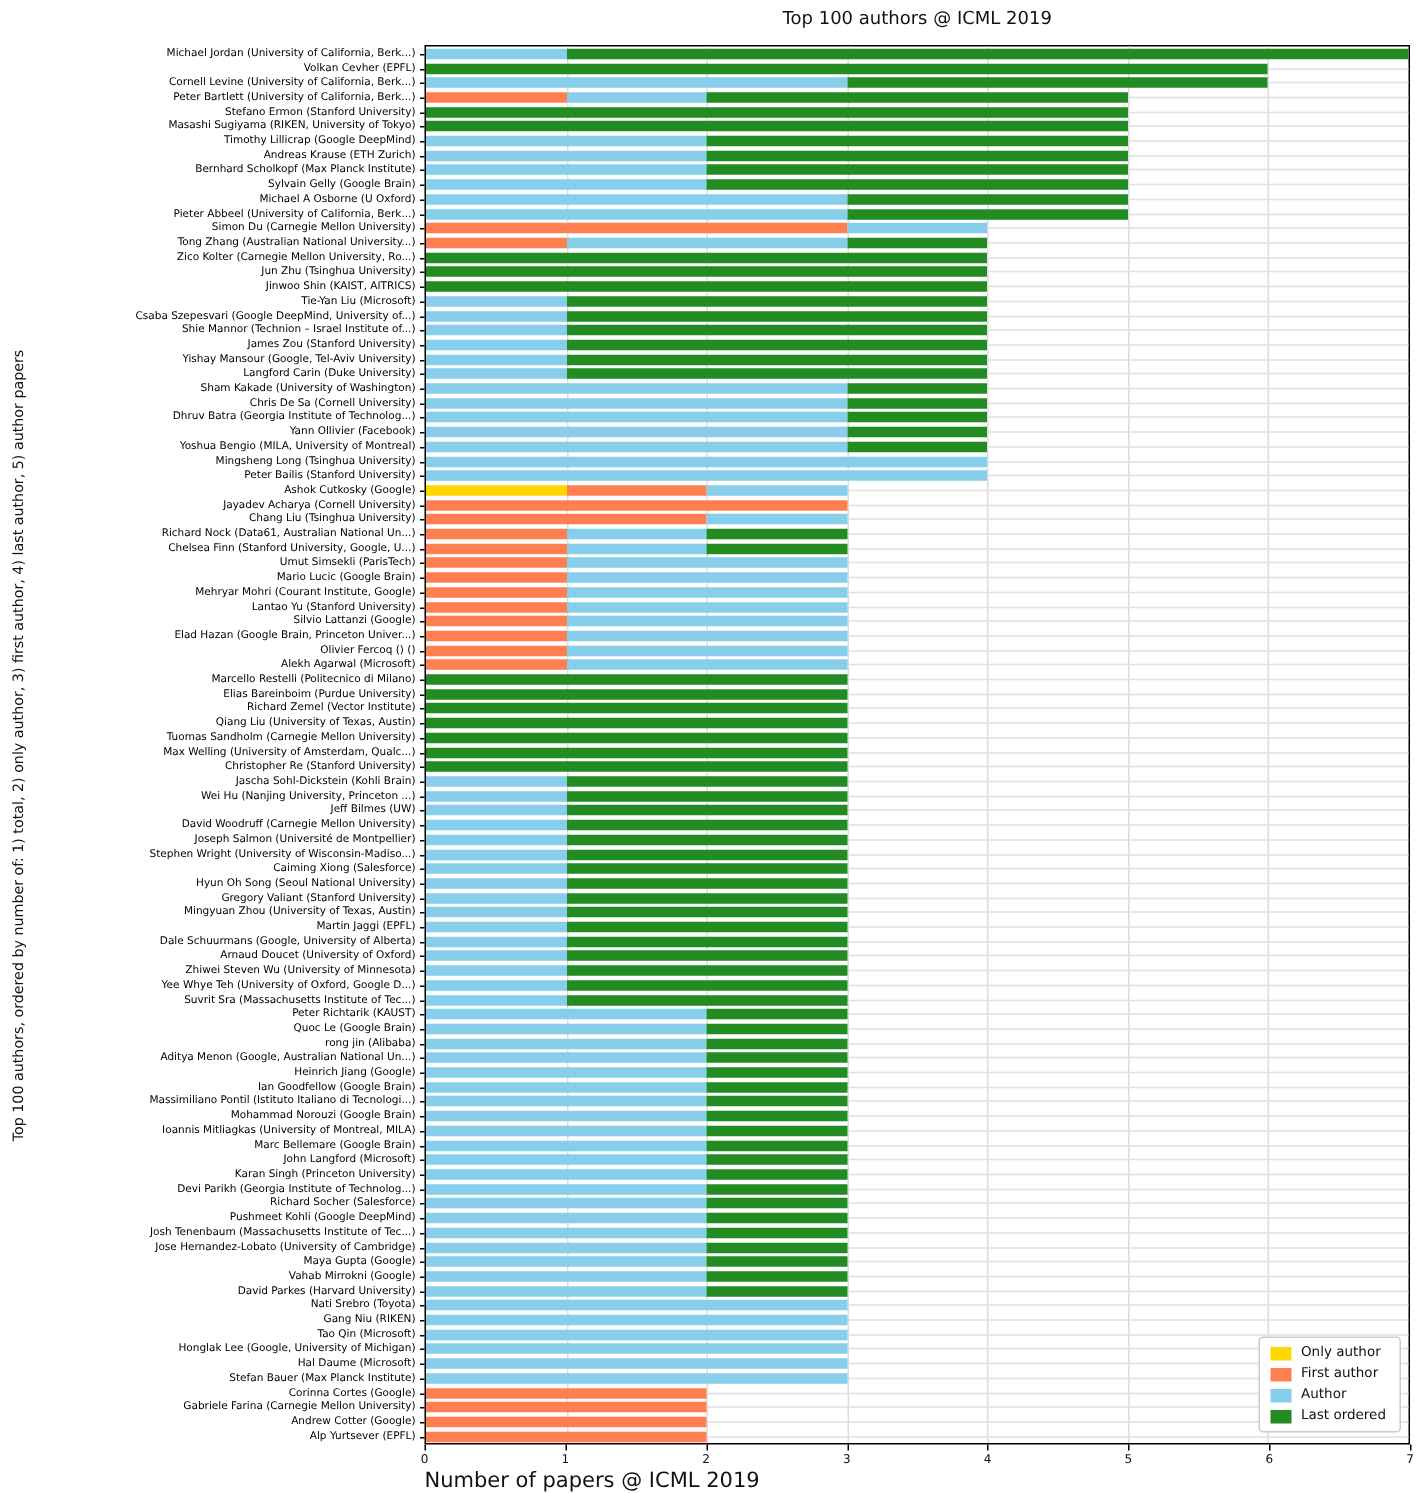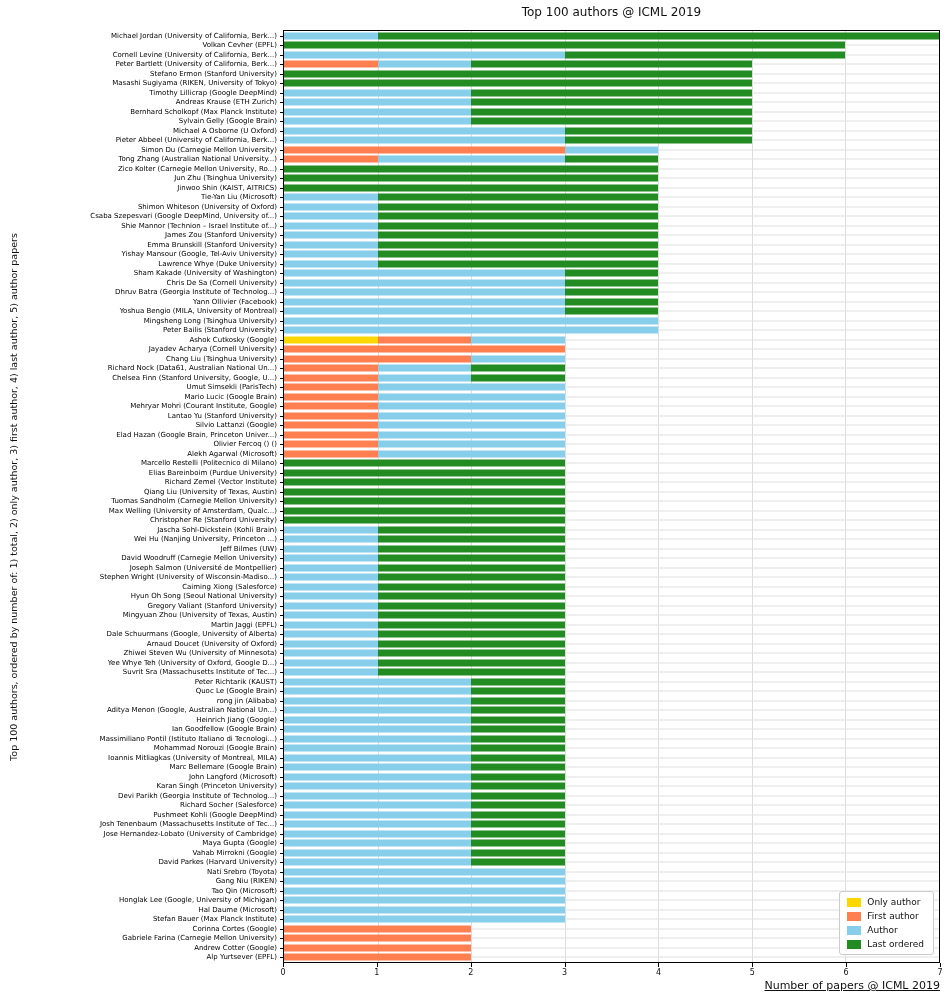--- a/index.html
+++ b/index.html
@@ -11,22 +11,22 @@
   .chart-title{
     position:absolute;left:283px;top:5px;width:657px;text-align:center;
     font-size:12px;color:#111;
   }
   .ylabel{
     position:absolute;left:13px;top:497px;white-space:nowrap;
     transform:translate(-50%,-50%) rotate(-90deg);
     font-size:9.5px;color:#111;
   }
   .xlabel{
-    position:absolute;left:283px;top:979px;width:657px;text-align:right;
-    font-size:11px;color:#111;text-decoration:underline;
+    position:absolute;left:283px;top:979px;width:657px;text-align:left;
+    font-size:14px;color:#111;
   }
   .plot{
     position:absolute;left:283px;top:30px;width:657px;height:933px;
     border:1px solid #000;box-sizing:border-box;background:#fff;
   }
   .vgrid{position:absolute;top:0;bottom:0;width:1px;background:#dcdcdc;z-index:1;}
   .rows{position:absolute;left:0;top:0;right:0;bottom:0;display:flex;flex-direction:column;z-index:2;}
   .row{flex:1 1 0;position:relative;min-height:0;}
   .hgrid{position:absolute;left:0;right:0;top:50%;height:1px;background:#e0e0e0;transform:translateY(-50%);}
   .bar{position:absolute;left:0;top:50%;transform:translateY(-50%);height:7px;width:100%;display:flex;}
@@ -219,29 +219,20 @@
         <div class="ytick"></div>
         <div class="author-label">Tie-Yan Liu (Microsoft)</div>
         <div class="bar">
           <div class="seg" style="width: 14.2857%; background: rgb(135, 206, 235);"></div>
           <div class="seg" style="width: 42.8571%; background: rgb(34, 139, 34);"></div>
         </div>
       </div>
       <div class="row">
         <div class="hgrid"></div>
         <div class="ytick"></div>
-        <div class="author-label">Shimon Whiteson (University of Oxford)</div>
-        <div class="bar">
-          <div class="seg" style="width: 14.2857%; background: rgb(135, 206, 235);"></div>
-          <div class="seg" style="width: 42.8571%; background: rgb(34, 139, 34);"></div>
-        </div>
-      </div>
-      <div class="row">
-        <div class="hgrid"></div>
-        <div class="ytick"></div>
         <div class="author-label">Csaba Szepesvari (Google DeepMind, University of...)</div>
         <div class="bar">
           <div class="seg" style="width: 14.2857%; background: rgb(135, 206, 235);"></div>
           <div class="seg" style="width: 42.8571%; background: rgb(34, 139, 34);"></div>
         </div>
       </div>
       <div class="row">
         <div class="hgrid"></div>
         <div class="ytick"></div>
         <div class="author-label">Shie Mannor (Technion – Israel Institute of...)</div>
@@ -255,39 +246,30 @@
         <div class="ytick"></div>
         <div class="author-label">James Zou (Stanford University)</div>
         <div class="bar">
           <div class="seg" style="width: 14.2857%; background: rgb(135, 206, 235);"></div>
           <div class="seg" style="width: 42.8571%; background: rgb(34, 139, 34);"></div>
         </div>
       </div>
       <div class="row">
         <div class="hgrid"></div>
         <div class="ytick"></div>
-        <div class="author-label">Emma Brunskill (Stanford University)</div>
-        <div class="bar">
-          <div class="seg" style="width: 14.2857%; background: rgb(135, 206, 235);"></div>
-          <div class="seg" style="width: 42.8571%; background: rgb(34, 139, 34);"></div>
-        </div>
-      </div>
-      <div class="row">
-        <div class="hgrid"></div>
-        <div class="ytick"></div>
         <div class="author-label">Yishay Mansour (Google, Tel-Aviv University)</div>
         <div class="bar">
           <div class="seg" style="width: 14.2857%; background: rgb(135, 206, 235);"></div>
           <div class="seg" style="width: 42.8571%; background: rgb(34, 139, 34);"></div>
         </div>
       </div>
       <div class="row">
         <div class="hgrid"></div>
         <div class="ytick"></div>
-        <div class="author-label">Lawrence Whye (Duke University)</div>
+        <div class="author-label">Langford Carin (Duke University)</div>
         <div class="bar">
           <div class="seg" style="width: 14.2857%; background: rgb(135, 206, 235);"></div>
           <div class="seg" style="width: 42.8571%; background: rgb(34, 139, 34);"></div>
         </div>
       </div>
       <div class="row">
         <div class="hgrid"></div>
         <div class="ytick"></div>
         <div class="author-label">Sham Kakade (University of Washington)</div>
         <div class="bar">

